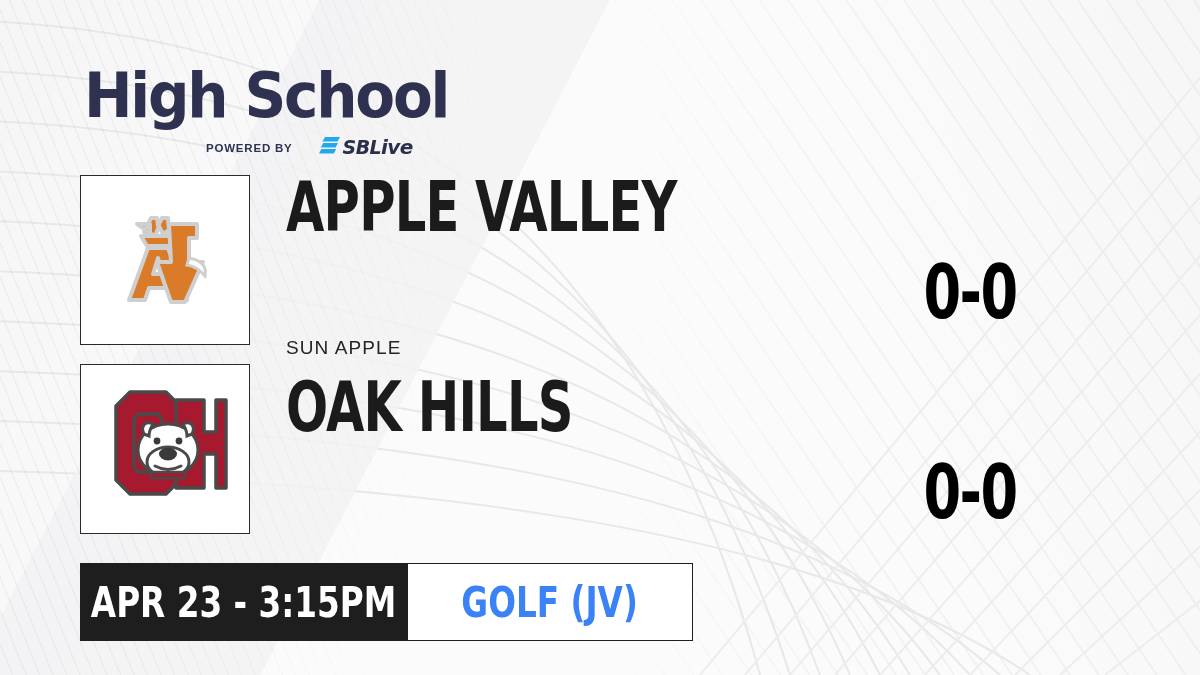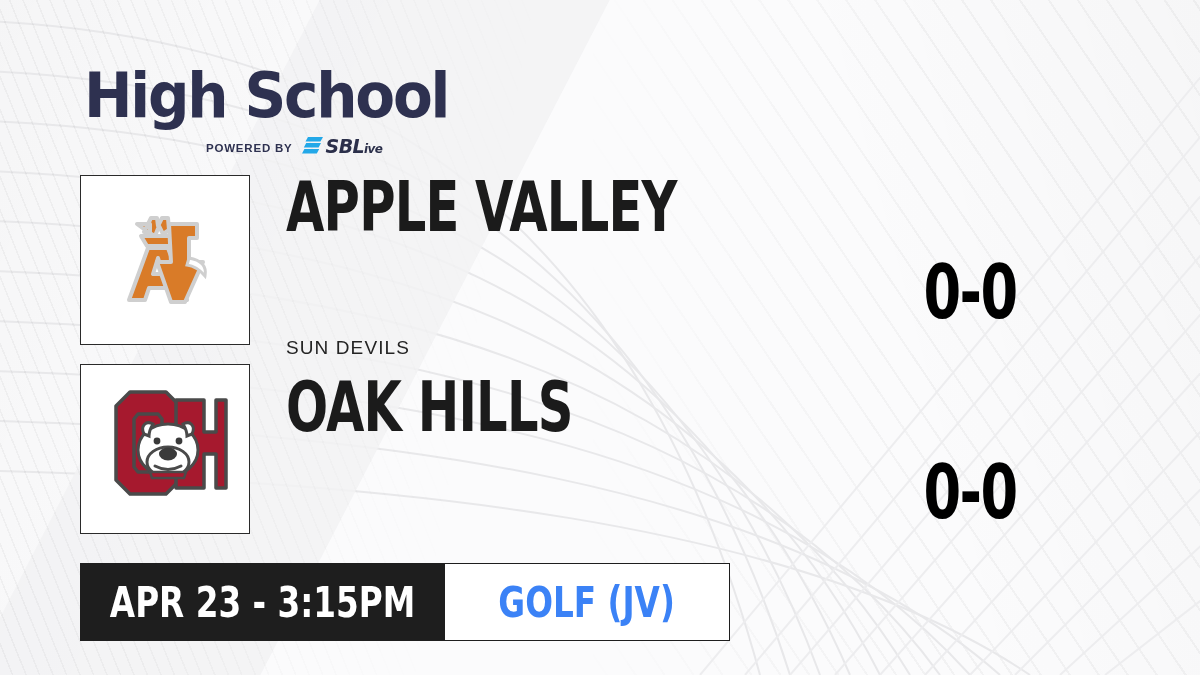--- a/index.html
+++ b/index.html
@@ -52,34 +52,35 @@
     position:relative;
     width:58px; height:58px;
     margin-left:12px;
   }
   .pin svg{ display:block; }
 
   .powered-row{
     display:flex; align-items:center;
     margin-top:11px;
     margin-left:122px;
+    gap:17px;
   }
   .powered-by{
     font-size:11.5px; font-weight:bold; letter-spacing:.8px;
     color:#2e3150;
   }
   .sblive{ display:flex; align-items:center; margin-left:9px; }
   .sblive-s{ margin-right:2px; }
   .sblive-word{
     font-family:"DejaVu Sans", sans-serif;
     font-size:19px; font-weight:bold; font-style:italic;
     letter-spacing:-.6px; color:#2b2f4a;
     line-height:19px;
   }
-  .sblive-word .lc{ font-size:12px; }
+  .sblive-word .lc{ font-size:20px; }
 
   
   .logo-box{
     position:absolute;
     width:170px; height:170px;
     background:#ffffff;
     border:1.5px solid #2a2a2a;
     display:flex; align-items:center; justify-content:center;
   }
   #logo-box-away{ left:80px; top:175px; }
@@ -128,21 +129,21 @@
   .footer{
     position:absolute;
     left:80px; top:563px;
     height:78px;
     display:flex;
     align-items:stretch;
   }
   .footer-date{
     background:#1e1e1e;
     color:#ffffff;
-    width:365px;
+    width:328px;
     display:flex; align-items:center; justify-content:center;
   }
   .footer-sport{
     background:#ffffff;
     color:#3b82f6;
     border:1.5px solid #1e1e1e;
     border-left:none;
     width:285px;
     display:flex; align-items:center; justify-content:center;text-align:center;
   }
@@ -221,21 +222,21 @@
       <path d="M40 40 L74 40 L68 50 L46 50 Z"></path>
       <path d="M47 52 L67 52 L86 104 L70 104 L66 92 L48 92 L44 104 L28 104 Z M52 78 L62 78 L57 62 Z"></path>
       <path d="M68 28 L96 28 L96 42 L88 42 L88 66 L102 66 L84 106 L70 106 L56 66 L70 66 Z"></path>
     </g>
     <path d="M88 62 C100 64 106 70 104 80 C99 74 94 70 86 69 Z" fill="#ffffff" stroke="#cfcfcf" stroke-width="3"></path>
   </svg>
 </div>
 <div class="team-name" id="team-name-away">APPLE VALLEY</div>
 <div class="score" id="score-away">0-0</div>
 
-<div class="mascot">SUN DEVILS</div>
+<div class="mascot">SUN APPLE</div>
 
 <div class="logo-box" id="logo-box-home">
   <svg width="130" height="122" viewBox="0 0 130 122" aria-hidden="true">
     <g stroke="#4a4a4a" stroke-width="3.5" fill="#a6192e" stroke-linejoin="round">
       <path d="M30 4 L66 4 L80 18 L80 92 L66 106 L30 106 L16 92 L16 18 Z M38 26 L58 26 L62 31 L62 79 L58 84 L38 84 L34 79 L34 31 Z"></path>
       <path d="M76 12 L104 12 L104 44 L116 44 L116 12 L126 12 L126 100 L116 100 L116 66 L104 66 L104 100 L76 100 L76 66 L88 66 L88 44 L76 44 Z"></path>
     </g>
     <g>
       <ellipse cx="68" cy="62" rx="30" ry="26" fill="#ffffff" stroke="#4a4a4a" stroke-width="3"></ellipse>
       <path d="M44 46 C40 38 46 32 53 36 C50 41 49 44 49 48 Z" fill="#ffffff" stroke="#4a4a4a" stroke-width="3"></path>

